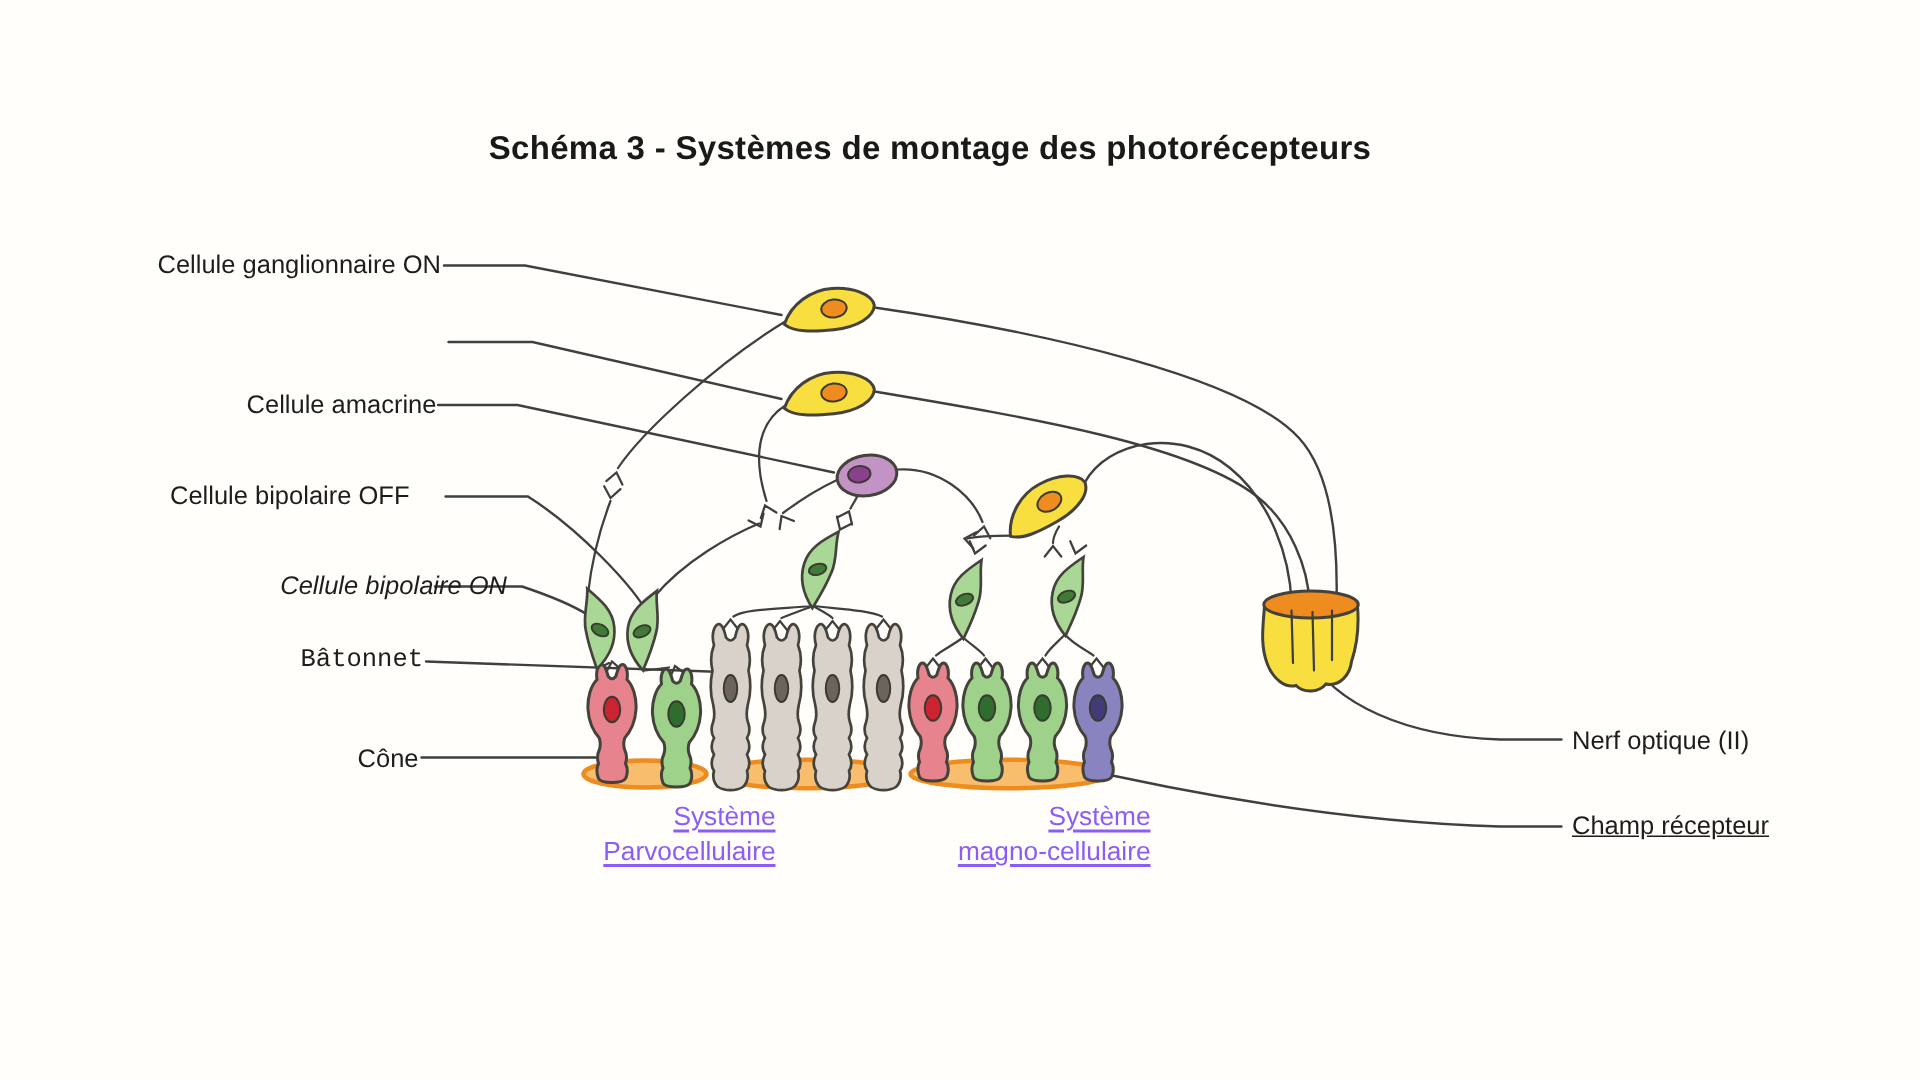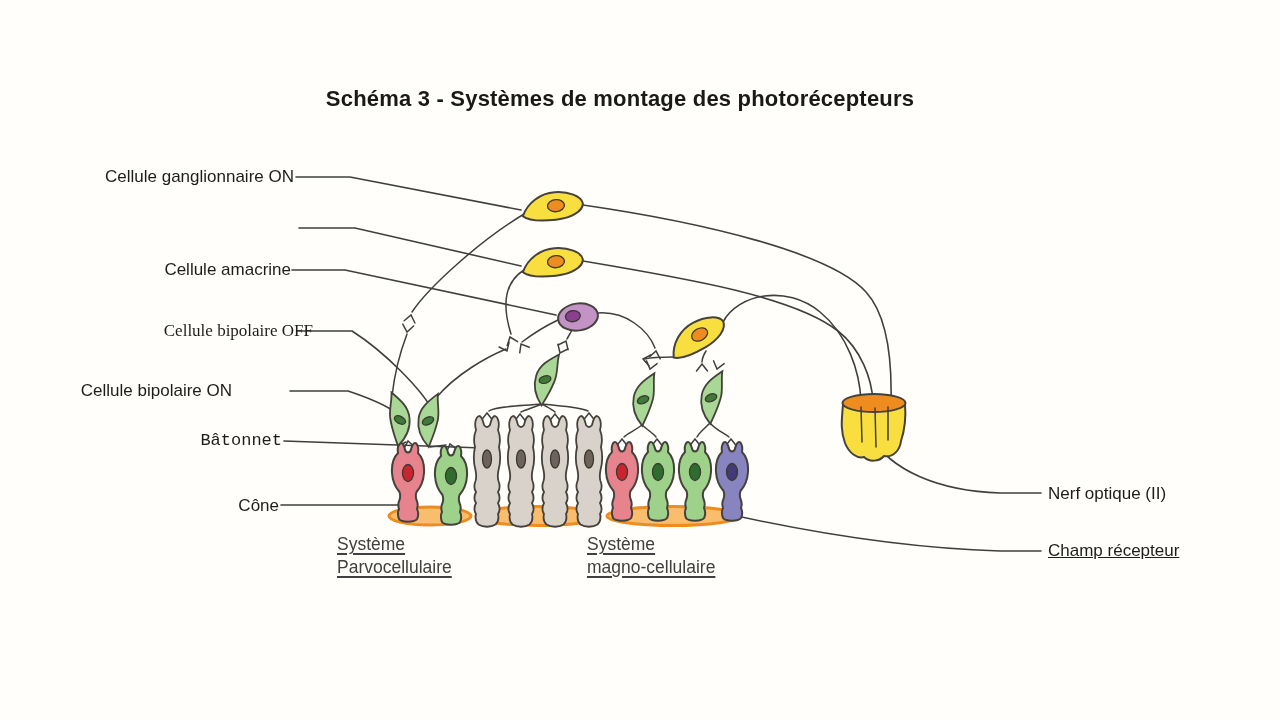--- a/index.html
+++ b/index.html
@@ -2,21 +2,21 @@
 <html><head>
 <meta charset="utf-8">
 <style>
   html,body{margin:0;padding:0;}
   body{width:1280px;height:720px;background:#fffefa;font-family:"Liberation Sans",sans-serif;overflow:hidden;}
   .canvas{position:relative;width:1280px;height:536px;background:#fffefa;}
   .title{position:absolute;top:86px;left:0;width:1240px;text-align:center;
          font-size:22px;font-weight:bold;color:#191917;letter-spacing:.2px;}
   .lbl{position:absolute;font-size:17px;color:#1d1d1b;white-space:nowrap;line-height:20px;}
   .lbl.rt{text-align:right;margin-left:35px;}
-  .sys{position:absolute;width:180px;text-align:left;font-size:17.5px;color:#404040;line-height:23px;}
+  .sys{position:absolute;width:180px;text-align:right;font-size:17.5px;color:#8b5cf6;line-height:23px;}
   .sys span{text-decoration:underline;text-underline-offset:3px;text-decoration-thickness:1.5px;}
   svg{position:absolute;top:0;left:0;}
   .ln{fill:none;stroke:#3f3f3f;stroke-width:1.6;stroke-linecap:round;}
   .ln2{fill:none;stroke:#3f3f3f;stroke-width:1.5;stroke-linecap:round;}
   .cell{stroke:#44423b;stroke-width:2;}
   .cell-thin{stroke:#44423b;stroke-width:1.8;}
   .nuc{stroke:#3a3a30;stroke-width:1.3;}
   .fork{fill:none;stroke:#3f3f3f;stroke-width:1.5;stroke-linecap:round;}
   .field{stroke-width:3;}
 </style>
@@ -166,22 +166,22 @@
         <path class="ln2" d="M 875,408 L 876,447"></path>
         <path class="ln2" d="M 888,407 L 888,440"></path>
       </g>
     </g>
   </svg>
 
   <div class="title">Schéma 3 - Systèmes de montage des photorécepteurs</div>
 
   <div class="lbl rt" style="top:167px;right:986px;">Cellule ganglionnaire ON</div>
   <div class="lbl rt" style="top:260px;right:989px;">Cellule amacrine</div>
-  <div class="lbl rt" style="top:321px;right:967px;font-family:Liberation Serif, serif;">Cellule bipolaire OFF</div>
-  <div class="lbl rt" style="top:381px;right:1048px;">Cellule bipolaire ON</div>
+  <div class="lbl rt" style="top:321px;right:1007px;">Cellule bipolaire OFF</div>
+  <div class="lbl rt" style="top:381px;right:942px;font-style:italic;">Cellule bipolaire ON</div>
   <div class="lbl rt" style="top:431px;right:998px;font-family:Liberation Mono, monospace;">Bâtonnet</div>
   <div class="lbl rt" style="top:496px;right:1001px;">Cône</div>
 
   <div class="lbl" style="top:484px;left:1048px;">Nerf optique (II)</div>
   <div class="lbl" style="top:541px;left:1048px;text-decoration:underline;">Champ récepteur</div>
 
   <div class="sys" style="top:533px;left:337px;">
     <span>Système</span><br>
     <span>Parvocellulaire</span>
   </div>

